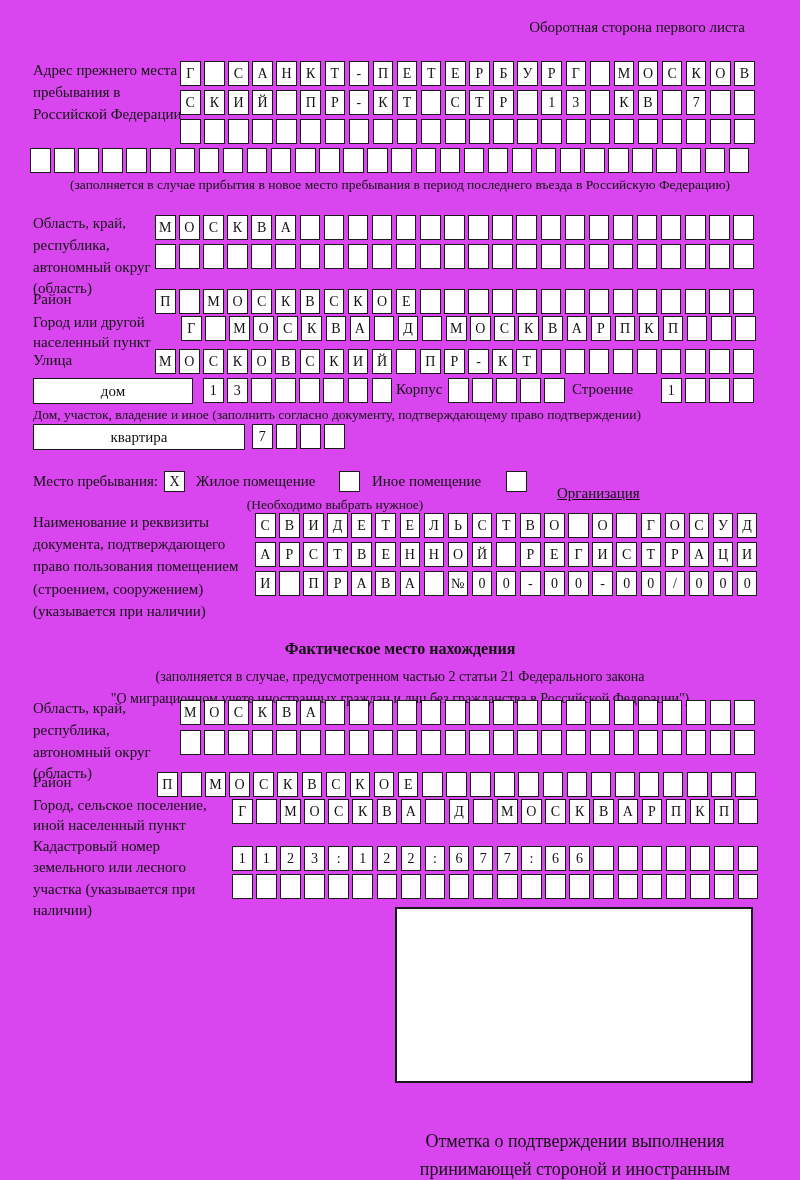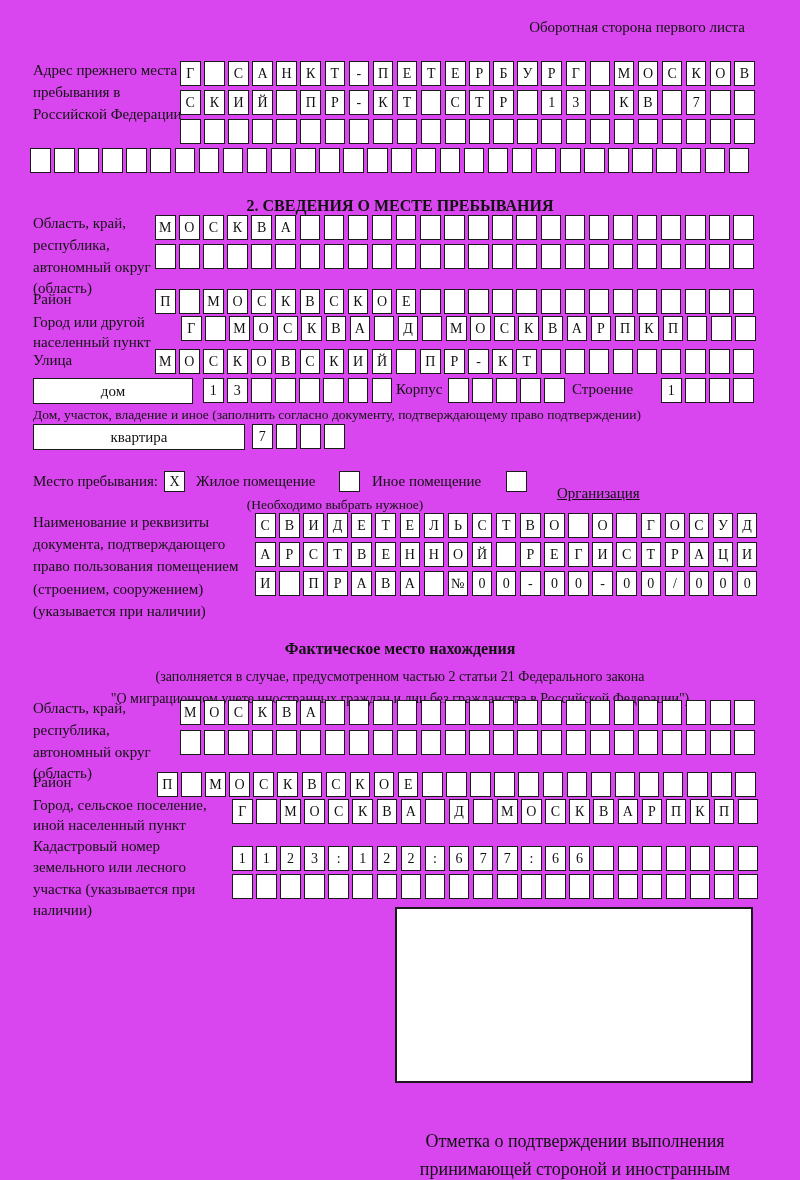--- a/index.html
+++ b/index.html
@@ -140,22 +140,22 @@
       <span class="cell"></span>
       <span class="cell"></span>
       <span class="cell"></span>
       <span class="cell"></span>
       <span class="cell"></span>
       <span class="cell"></span>
       <span class="cell"></span>
       <span class="cell"></span>
       <span class="cell"></span>
     </div>
-
-  <div class="abs title" style="top:197px;left:0;width:800px;">2. СВЕДЕНИЯ О МЕСТЕ ПРЕБЫВАНИЯ</div>
+  <div class="abs caption" style="top:176px;left:0;width:800px;text-align:center;">(заполняется в случае прибытия в новое место пребывания в период последнего въезда в Российскую Федерацию)</div>
+
 
   <div class="abs label" style="top:213px;left:33px;width:118px;">Область, край, республика, автономный округ (область)</div>
   <div class="cellrow" style="top:215px;left:155px;">
       <span class="cell">М</span>
       <span class="cell">О</span>
       <span class="cell">С</span>
       <span class="cell">К</span>
       <span class="cell">В</span>
       <span class="cell">А</span>
       <span class="cell"></span>

